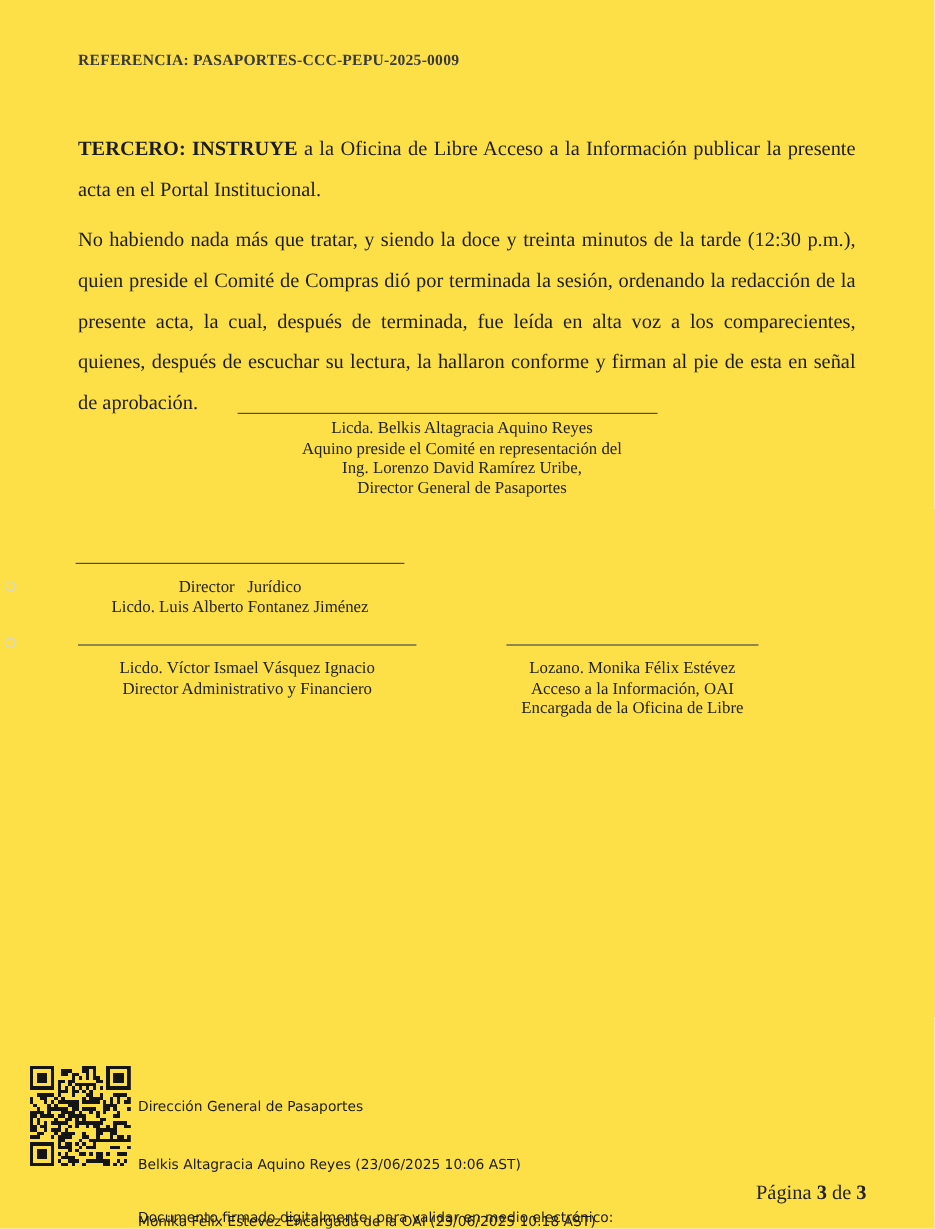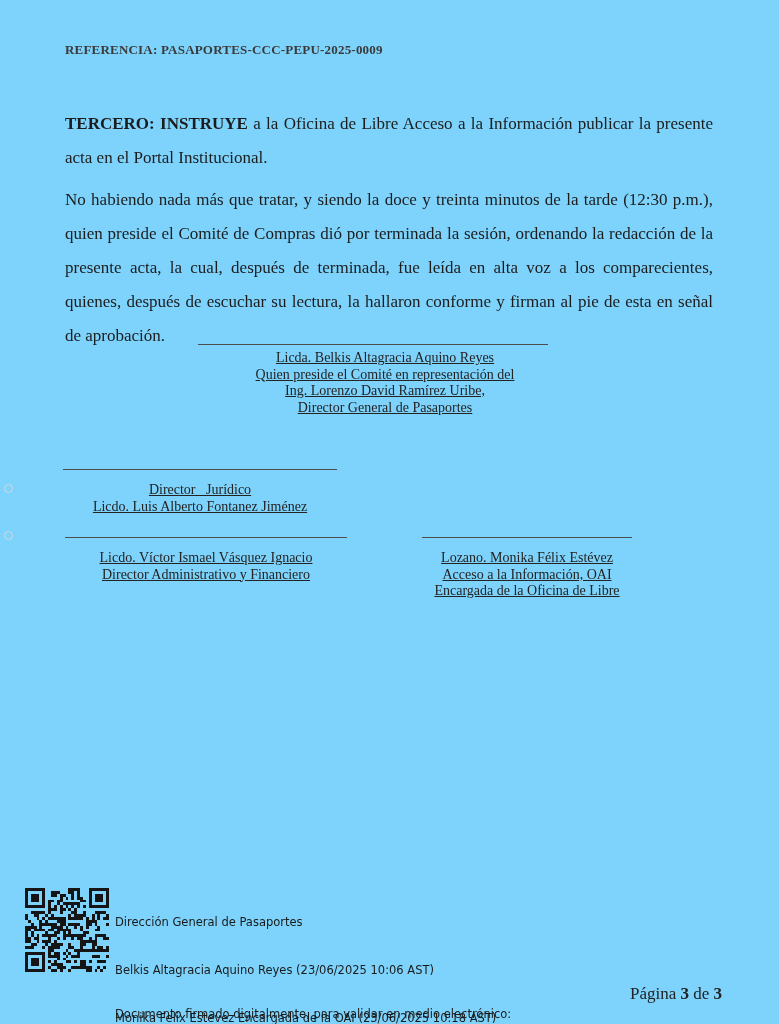--- a/index.html
+++ b/index.html
@@ -1,20 +1,20 @@
 <!DOCTYPE html>
 <html><head>
 <meta charset="utf-8">
 <style>
   html, body { margin: 0; padding: 0; background: #ffffff; }
   .page {
     position: relative;
     width: 779px;
     height: 1024px;
-    background: #7dd3fc;
+    background: #fde047;
     overflow: hidden;
     font-family: "Liberation Serif", serif;
     color: #1e1e1e;
   }
   .reference {
     position: absolute;
     left: 65px;
     top: 42px;
     font-size: 13px;
     font-weight: bold;
@@ -37,21 +37,21 @@
     text-align: center;
     font-size: 14px;
     line-height: 16.5px;
     color: #232323;
   }
   .sig .rule {
     border-top: 1.5px solid #4d4d4d;
     height: 0;
     margin-bottom: 12px;
   }
-  .sig .line { white-space: pre; text-decoration: underline; }
+  .sig .line { white-space: pre; }
   .sig-president { left: 222px; top: 344px; width: 326px; }
   .sig-president .rule { margin-left: -24px; margin-bottom: 5px; }
   .sig-juridico { left: 63px;  top: 469px; width: 274px; }
   .sig-planificacion { left: 403px; top: 469px; width: 234px; }
   .sig-administrativo { left: 65px;  top: 537px; width: 282px; }
   .sig-oai { left: 422px; top: 537px; width: 210px; }
   .qr-box {
     position: absolute;
     left: 25px;
     top: 888px;
@@ -106,21 +106,21 @@
   <div class="reference">REFERENCIA: PASAPORTES-CCC-PEPU-2025-0009</div>
 
   <div class="body-text">
     <p><b>TERCERO: INSTRUYE</b><span> a la Oficina de Libre Acceso a la Información publicar la presente acta en el Portal Institucional.</span></p>
     <p>No habiendo nada más que tratar, y siendo la doce y treinta minutos de la tarde (12:30 p.m.), quien preside el Comité de Compras dió por terminada la sesión, ordenando la redacción de la presente acta, la cual, después de terminada, fue leída en alta voz a los comparecientes, quienes, después de escuchar su lectura, la hallaron conforme y firman al pie de esta en señal de aprobación.</p>
   </div>
 
   <div class="sig sig-president">
     <div class="rule"></div>
     <div class="line">Licda. Belkis Altagracia Aquino Reyes</div>
-    <div class="line">Quien preside el Comité en representación del</div>
+    <div class="line">Aquino preside el Comité en representación del</div>
     <div class="line">Ing. Lorenzo David Ramírez Uribe,</div>
     <div class="line">Director General de Pasaportes</div>
   </div>
 
   <div class="sig sig-juridico">
     <div class="rule"></div>
     <div class="line">Director   Jurídico</div>
     <div class="line">Licdo. Luis Alberto Fontanez Jiménez</div>
   </div>
 

